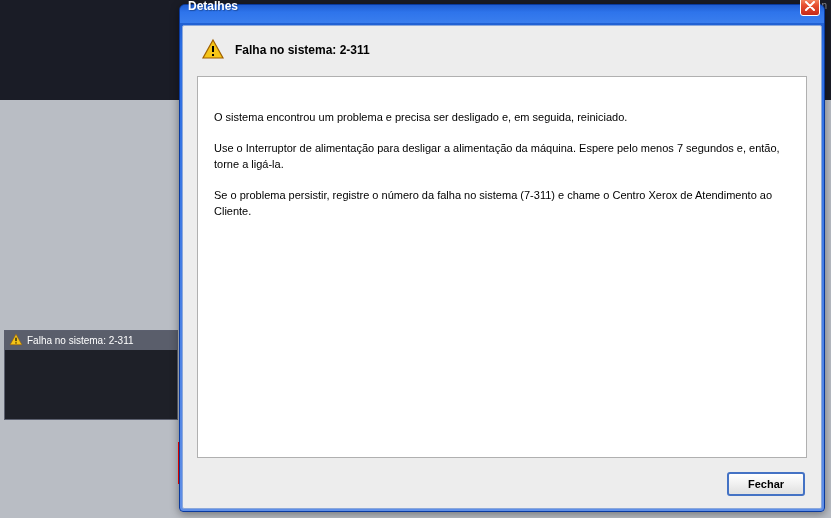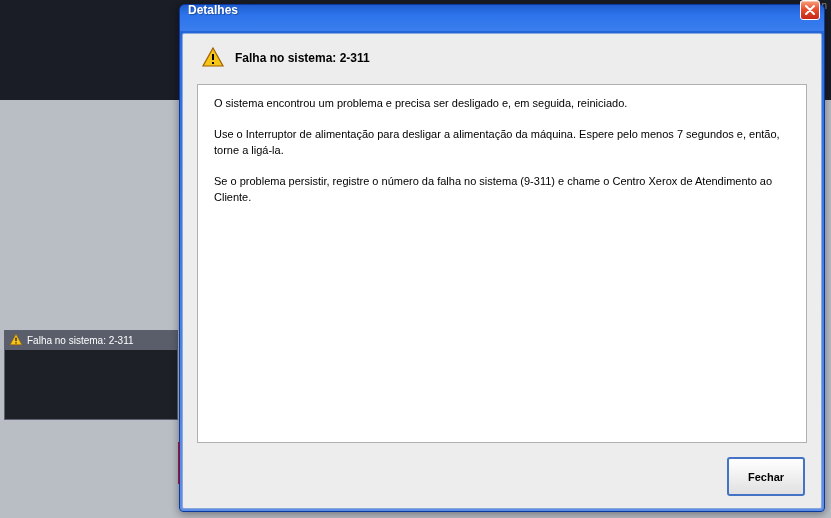--- a/index.html
+++ b/index.html
@@ -65,21 +65,21 @@
       width: 646px;
       height: 508px;
       background: linear-gradient(to bottom, #1a56c6 0%, #2a6de3 8%, #5f8ee6 100%);
       border: 1px solid #0a3a9e;
       border-radius: 6px 6px 4px 4px;
       box-shadow: 0 2px 8px rgba(0,0,0,0.4);
       display: flex;
       flex-direction: column;
     }
     .titlebar {
-      height: 26px;
+      height: 18px;
       display: flex;
       align-items: center;
       padding: 0 4px 16px 8px;
       color: #ffffff;
       font-weight: bold;
       font-size: 12px;
       background: linear-gradient(to bottom, #1f5dd2 0%, #2e74eb 40%, #3a7eee 100%);
       border-radius: 5px 5px 0 0;
     }
     .titlebar-text {
@@ -126,40 +126,40 @@
     }
     .dialog-title {
       font-weight: bold;
       font-size: 12px;
       color: #000000;
     }
     .message-box {
       flex: 1;
       background: #ffffff;
       border: 1px solid #b0b0b0;
-      padding: 10px 16px;
+      padding: 32px 16px;
       font-size: 11px;
       color: #000000;
       line-height: 1.5;
     }
     .message-box p {
       margin-bottom: 14px;
     }
     .message-box p:last-child {
       margin-bottom: 0;
     }
     .dialog-footer {
       display: flex;
       justify-content: flex-end;
       margin-top: 14px;
       padding-right: 2px;
     }
     .close-action-btn {
       min-width: 78px;
-      height: 39px;
+      height: 24px;
       background: linear-gradient(to bottom, #ffffff 0%, #f0f0f0 50%, #e0e0e0 100%);
       border: 2px solid #4472c4;
       border-radius: 3px;
       font-size: 11px;
       font-weight: bold;
       font-family: inherit;
       cursor: pointer;
       color: #000000;
       box-shadow: inset 0 0 1px rgba(255,255,255,0.8);
     }
@@ -203,19 +203,19 @@
       <svg class="warning-triangle" viewBox="0 0 24 24">
         <path d="M12 2 L22 20 L2 20 Z" fill="#f5c518" stroke="#a06000" stroke-width="1.2"></path>
         <rect x="11" y="8" width="2" height="6" fill="#000"></rect>
         <rect x="11" y="16" width="2" height="2" fill="#000"></rect>
       </svg>
       <span class="dialog-title">Falha no sistema: 2-311</span>
     </div>
     <div class="message-box">
       <p>O sistema encontrou um problema e precisa ser desligado e, em seguida, reiniciado.</p>
       <p>Use o Interruptor de alimentação para desligar a alimentação da máquina. Espere pelo menos 7 segundos e, então, torne a ligá-la.</p>
-      <p>Se o problema persistir, registre o número da falha no sistema (9-311) e chame o Centro Xerox de Atendimento ao Cliente.</p>
+      <p>Se o problema persistir, registre o número da falha no sistema (7-311) e chame o Centro Xerox de Atendimento ao Cliente.</p>
     </div>
     <div class="dialog-footer">
       <button class="close-action-btn">Fechar</button>
     </div>
   </div>
 </div>
 
 </body></html>

